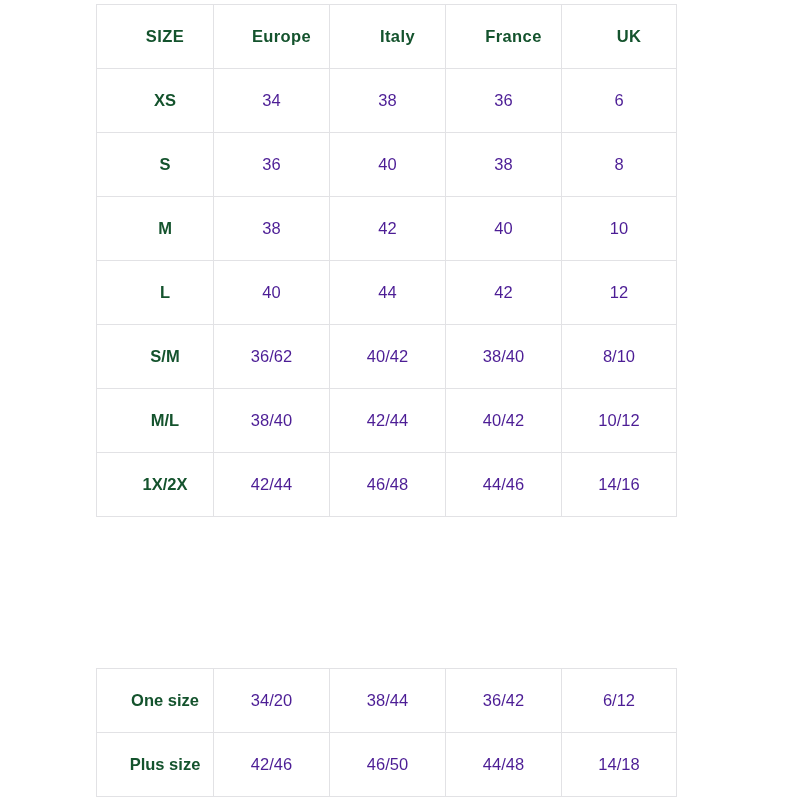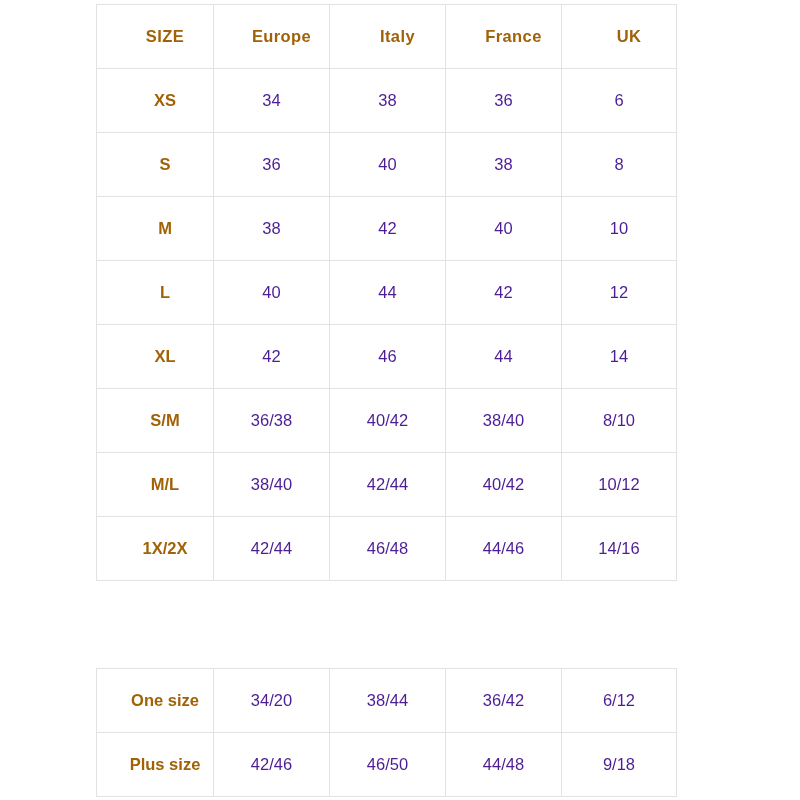--- a/index.html
+++ b/index.html
@@ -44,21 +44,21 @@
     text-align: center;
     vertical-align: middle;
     font-weight: normal;
     font-size: 16.5px;
     color: #4c1d95;
     padding: 0;
     height: 63px;
   }
   th, td.size-cell {
     font-weight: bold;
-    color: #a16207;
+    color: #14532d;
     font-size: 16.5px;
     padding-left: 20px;
   }
   th {
     letter-spacing: 0.4px;
   }
   #secondary-table td {
     height: 63px;
   }
   #secondary-table td.size-cell {
@@ -111,29 +111,22 @@
           <td>10</td>
         </tr>
         <tr>
           <td class="size-cell">L</td>
           <td>40</td>
           <td>44</td>
           <td>42</td>
           <td>12</td>
         </tr>
         <tr>
-          <td class="size-cell">XL</td>
-          <td>42</td>
-          <td>46</td>
-          <td>44</td>
-          <td>14</td>
-        </tr>
-        <tr>
           <td class="size-cell">S/M</td>
-          <td>36/38</td>
+          <td>36/62</td>
           <td>40/42</td>
           <td>38/40</td>
           <td>8/10</td>
         </tr>
         <tr>
           <td class="size-cell">M/L</td>
           <td>38/40</td>
           <td>42/44</td>
           <td>40/42</td>
           <td>10/12</td>
@@ -164,19 +157,19 @@
           <td>34/20</td>
           <td>38/44</td>
           <td>36/42</td>
           <td>6/12</td>
         </tr>
         <tr>
           <td class="size-cell">Plus size</td>
           <td>42/46</td>
           <td>46/50</td>
           <td>44/48</td>
-          <td>9/18</td>
+          <td>14/18</td>
         </tr>
       </tbody>
     </table>
   </div>
 
 </div>
 
 </body></html>

